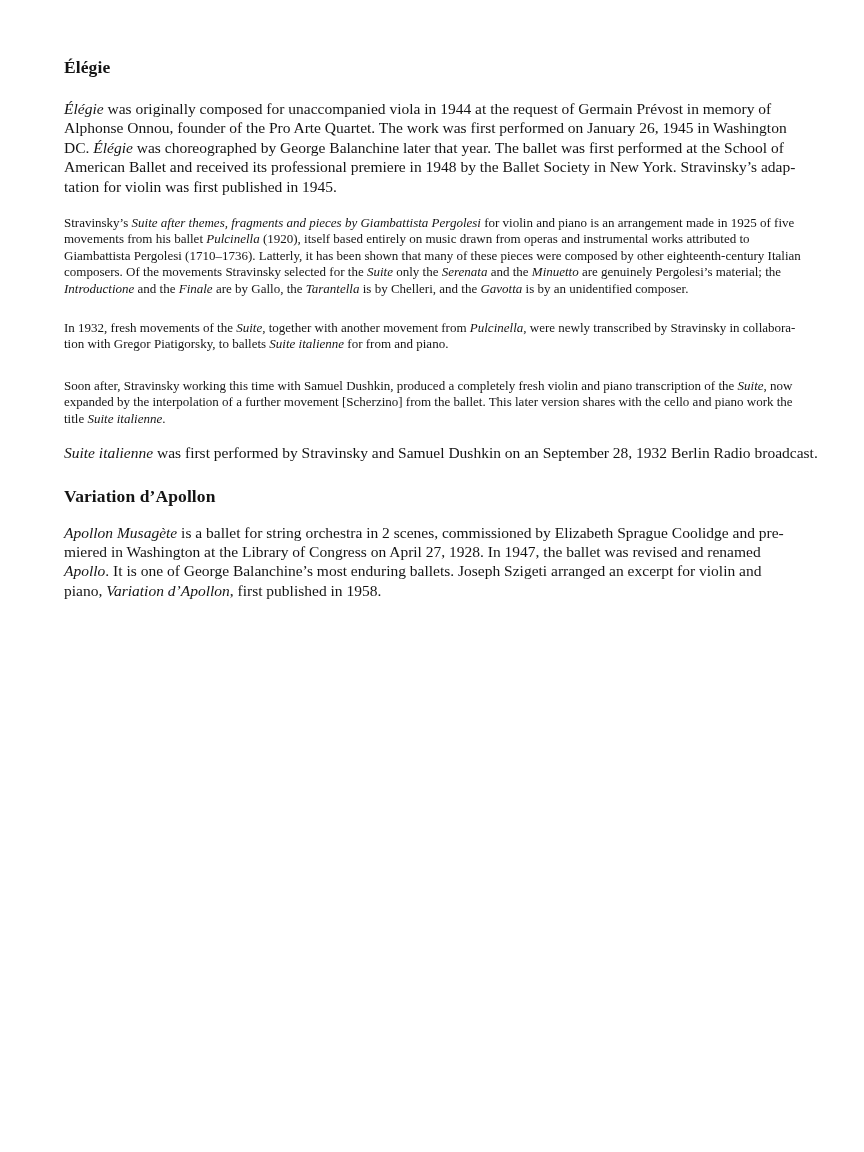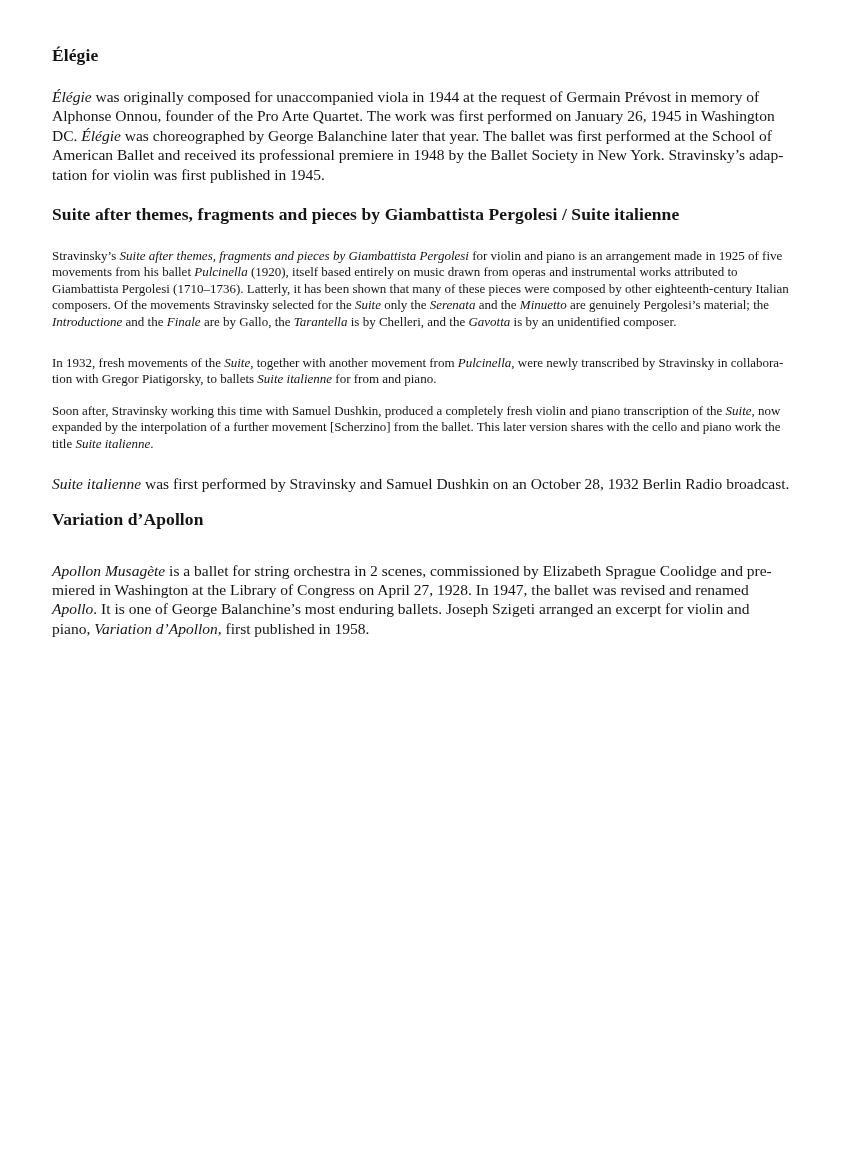--- a/index.html
+++ b/index.html
@@ -14,21 +14,21 @@
     background: #ffffff;
     overflow: hidden;
     font-family: "Liberation Serif", "DejaVu Serif", serif;
     color: #141414;
   }
   .doc {
     box-sizing: border-box;
     padding: 40px 8px 0 48px;
     width: 864px;
   }
-  .doc > * { margin: 4px; }
+  .doc > * { margin: 16px; }
   .heading {
     font-size: 17.5px;
     font-weight: bold;
     line-height: 22px;
     letter-spacing: 0.1px;
   }
   .para {
     font-size: 15.5px;
     line-height: 19.4px;
     font-family: Liberation Serif, serif;
@@ -48,21 +48,20 @@
   .doc > *:nth-child(9)  { margin-top: 31px; }
   .doc > *:nth-child(10) { margin-top: 20px; }
 </style>
 </head>
 <body>
 
 <div class="page">
   <div class="doc">
       <h2 class="heading"><span>Élégie</span></h2>
       <p class="para"><i>Élégie</i><span> was originally composed for unaccompanied viola in 1944 at the request of Germain Prévost in memory of</span><br><span>Alphonse Onnou, founder of the Pro Arte Quartet. The work was first performed on January 26, 1945 in Washington</span><br><span>DC. </span><i>Élégie</i><span> was choreographed by George Balanchine later that year. The ballet was first performed at the School of</span><br><span>American Ballet and received its professional premiere in 1948 by the Ballet Society in New York. Stravinsky’s adap-</span><br><span>tation for violin was first published in 1945.</span></p>
-      <h2 class="heading"><span>Suite after themes, fragments and pieces by Giambattista Pergolesi / Suite italienne</span></h2>
       <p class="quote"><span>Stravinsky’s </span><i>Suite after themes, fragments and pieces by Giambattista Pergolesi</i><span> for violin and piano is an arrangement made in 1925 of five</span><br><span>movements from his ballet </span><i>Pulcinella</i><span> (1920), itself based entirely on music drawn from operas and instrumental works attributed to</span><br><span>Giambattista Pergolesi (1710–1736). Latterly, it has been shown that many of these pieces were composed by other eighteenth-century Italian</span><br><span>composers. Of the movements Stravinsky selected for the </span><i>Suite</i><span> only the </span><i>Serenata</i><span> and the </span><i>Minuetto</i><span> are genuinely Pergolesi’s material; the</span><br><i>Introductione</i><span> and the </span><i>Finale</i><span> are by Gallo, the </span><i>Tarantella</i><span> is by Chelleri, and the </span><i>Gavotta</i><span> is by an unidentified composer.</span></p>
       <p class="quote"><span>In 1932, fresh movements of the </span><i>Suite</i><span>, together with another movement from </span><i>Pulcinella</i><span>, were newly transcribed by Stravinsky in collabora-</span><br><span>tion with Gregor Piatigorsky, to ballets </span><i>Suite italienne</i><span> for from and piano.</span></p>
       <p class="quote"><span>Soon after, Stravinsky working this time with Samuel Dushkin, produced a completely fresh violin and piano transcription of the </span><i>Suite</i><span>, now</span><br><span>expanded by the interpolation of a further movement [Scherzino] from the ballet. This later version shares with the cello and piano work the</span><br><span>title </span><i>Suite italienne</i><span>.</span></p>
-      <p class="para"><i>Suite italienne</i><span> was first performed by Stravinsky and Samuel Dushkin on an October 28, 1932 Berlin Radio broadcast.</span></p>
+      <p class="para"><i>Suite italienne</i><span> was first performed by Stravinsky and Samuel Dushkin on an September 28, 1932 Berlin Radio broadcast.</span></p>
       <h2 class="heading"><span>Variation d’Apollon</span></h2>
       <p class="para"><i>Apollon Musagète</i><span> is a ballet for string orchestra in 2 scenes, commissioned by Elizabeth Sprague Coolidge and pre-</span><br><span>miered in Washington at the Library of Congress on April 27, 1928. In 1947, the ballet was revised and renamed</span><br><i>Apollo</i><span>. It is one of George Balanchine’s most enduring ballets. Joseph Szigeti arranged an excerpt for violin and</span><br><span>piano, </span><i>Variation d’Apollon</i><span>, first published in 1958.</span></p>
     </div>
 </div>
 
 </body></html>

